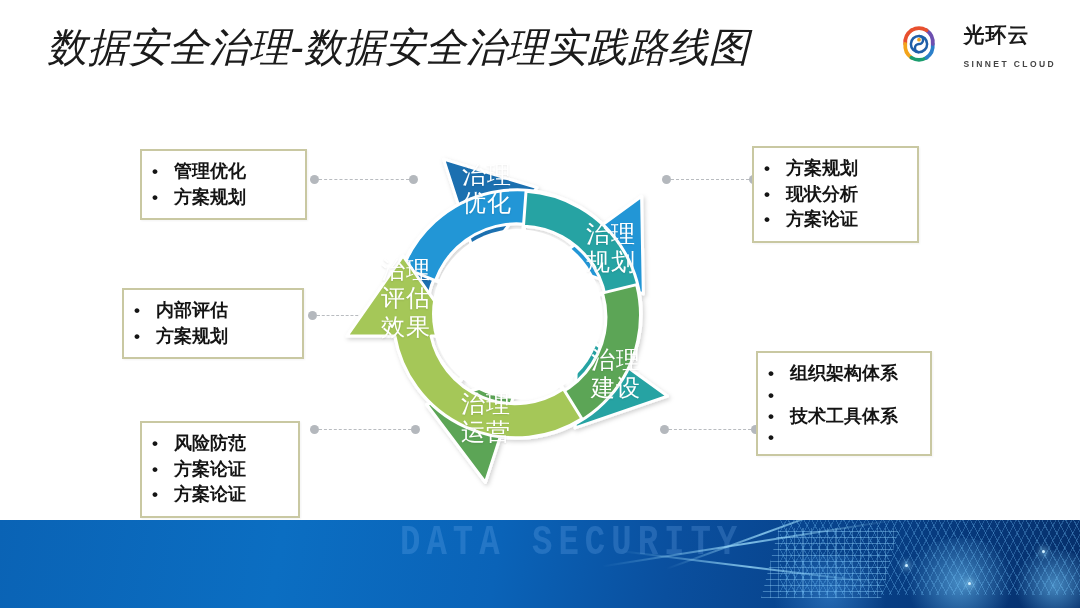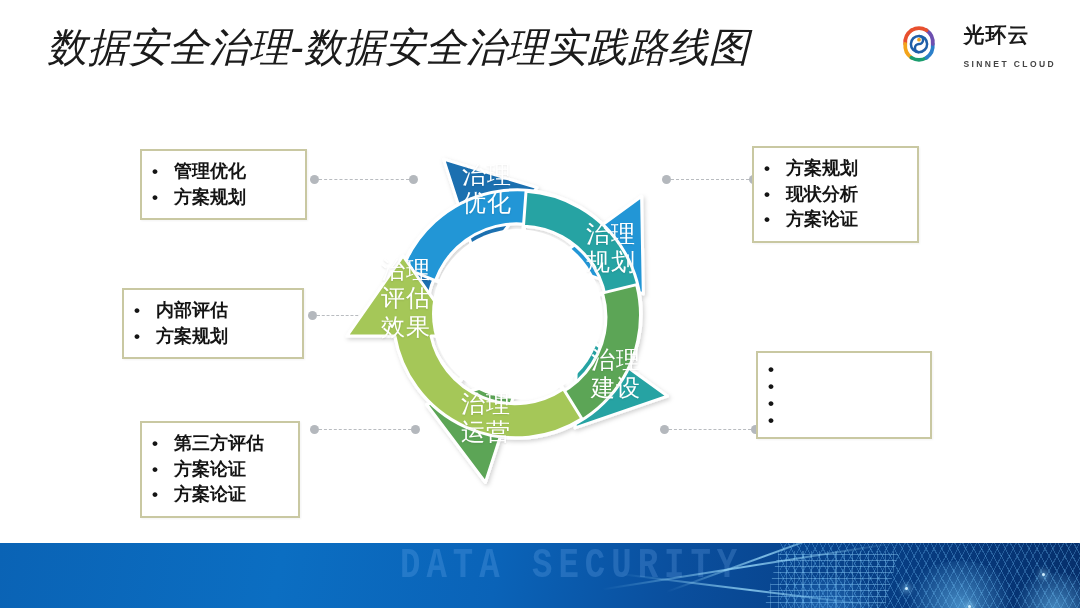--- a/index.html
+++ b/index.html
@@ -82,21 +82,21 @@
     pointer-events:none;
   }
   #lab-opt{left:113px;top:33px;width:86px;}
   #lab-plan{left:237px;top:92px;width:86px;}
   #lab-build{left:242px;top:218px;width:86px;}
   #lab-oper{left:112px;top:262px;width:86px;}
   #lab-eval{left:37px;top:128px;width:76px;}
 
   
   .banner{
-    position:absolute;left:0;bottom:0;width:1080px;height:65px;
+    position:absolute;left:0;bottom:0;width:1080px;height:88px;
     background:linear-gradient(100deg,#0a63b5 0%,#0b6ec2 26%,#0a63b8 46%,#0a4f9e 62%,#073f86 80%,#062f6b 100%);
     overflow:hidden;
   }
   .banner .glow{
     position:absolute;border-radius:50%;
     background:radial-gradient(circle,rgba(120,205,255,0.55) 0%,rgba(120,205,255,0) 70%);
   }
   .banner .g1{left:900px;top:18px;width:120px;height:90px;}
   .banner .g2{left:1010px;top:30px;width:90px;height:70px;}
   .banner .g3{left:760px;top:35px;width:140px;height:80px;
@@ -298,21 +298,21 @@
           <span class="bullet">•</span>
           <span>方案规划</span>
         </li>
     </ul>
   </div>
 
   <div class="box" id="box-left-3">
     <ul>
       <li>
           <span class="bullet">•</span>
-          <span>第三方评估</span>
+          <span>风险防范</span>
         </li>
       <li>
           <span class="bullet">•</span>
           <span>方案论证</span>
         </li>
       <li>
           <span class="bullet">•</span>
           <span>方案论证</span>
         </li>
     </ul>
@@ -332,26 +332,28 @@
           <span class="bullet">•</span>
           <span>方案论证</span>
         </li>
     </ul>
   </div>
 
   <div class="box" id="box-right-2">
     <ul>
       <li>
           <span class="bullet">•</span>
-        </li>
-      <li>
-          <span class="bullet">•</span>
-        </li>
-      <li>
-          <span class="bullet">•</span>
+          <span>组织架构体系</span>
+        </li>
+      <li>
+          <span class="bullet">•</span>
+        </li>
+      <li>
+          <span class="bullet">•</span>
+          <span>技术工具体系</span>
         </li>
       <li>
           <span class="bullet">•</span>
         </li>
     </ul>
   </div>
 
   <div class="banner">
     <div class="ghost-text">DATA SECURITY</div>
     <div class="grid-panel"></div>

